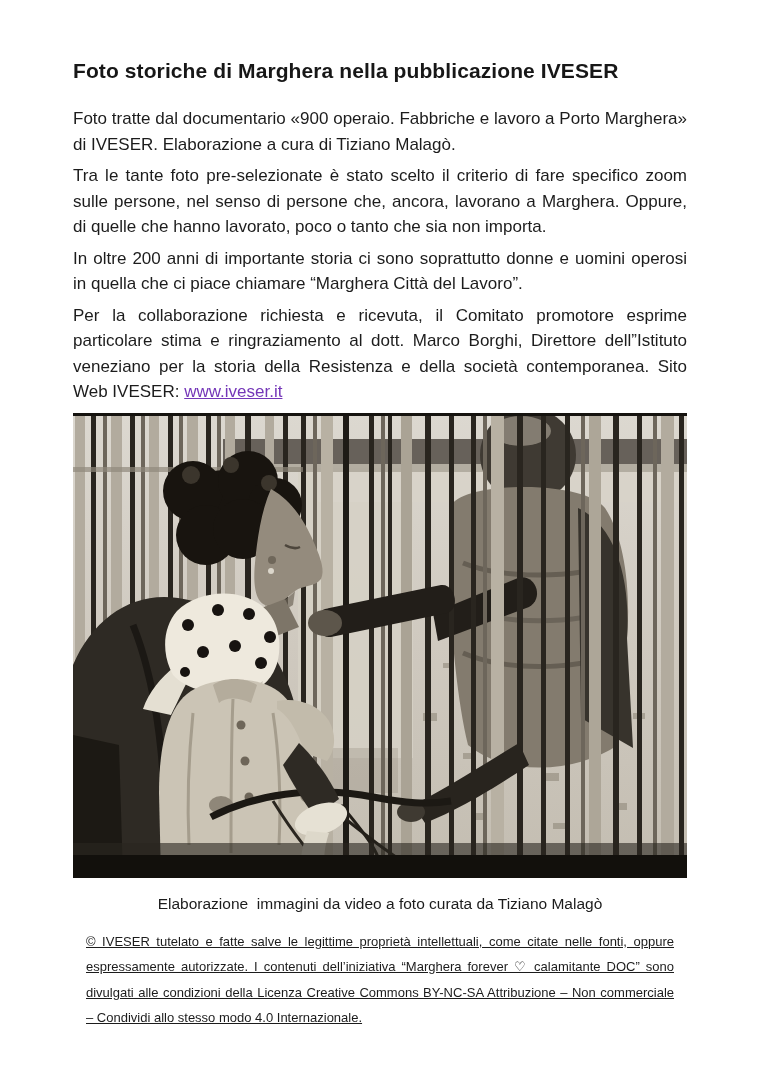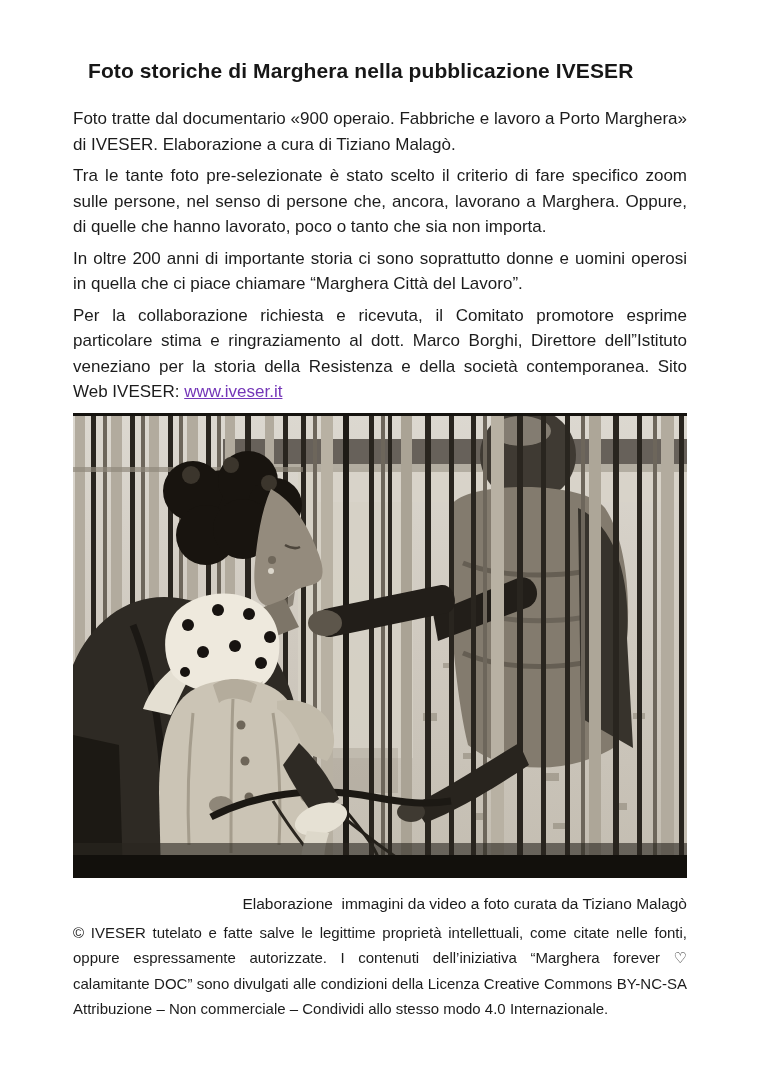--- a/index.html
+++ b/index.html
@@ -18,21 +18,21 @@
     box-sizing: border-box;
     width: 760px;
     height: 1074px;
     padding: 58px 73px 0 73px;
     background: #ffffff;
   }
   h1.doc-title {
     font-size: 21px;
     line-height: 26px;
     font-weight: bold;
-    margin: 0 0 22px 15px;
+    margin: 0 0 22px 0;
     color: #171717;
     letter-spacing: 0.1px;
   }
   p.body-text {
     font-size: 17px;
     line-height: 25.5px;
     text-align: justify;
     margin: 0 0 6px 0;
   }
   p.body-text a.link {
@@ -45,28 +45,29 @@
     padding: 0;
     width: 614px;
     height: 465px;
     line-height: 0;
   }
   figure.photo-figure svg { display: block; }
   p.photo-caption {
     font-size: 15.5px;
     line-height: 25px;
     margin: 13px 0 4px 0;
-    text-align: right;
+    text-align: center;
     white-space: pre-wrap;
   }
   p.copyright {
-    font-size: 15px;
+    font-size: 13px;
     line-height: 25.5px;
     text-align: justify;
-    margin: 0;
+    margin: 13px;
+    text-decoration: underline;
   }
 </style>
 </head>
 <body>
 
 <div class="page">
 
   <h1 class="doc-title"><span>Foto storiche di Marghera nella pubblicazione IVESER</span></h1>
 
   <p class="body-text">Foto tratte dal documentario «900 operaio. Fabbriche e lavoro a Porto Marghera» di IVESER. Elaborazione a cura di Tiziano Malagò.</p>

